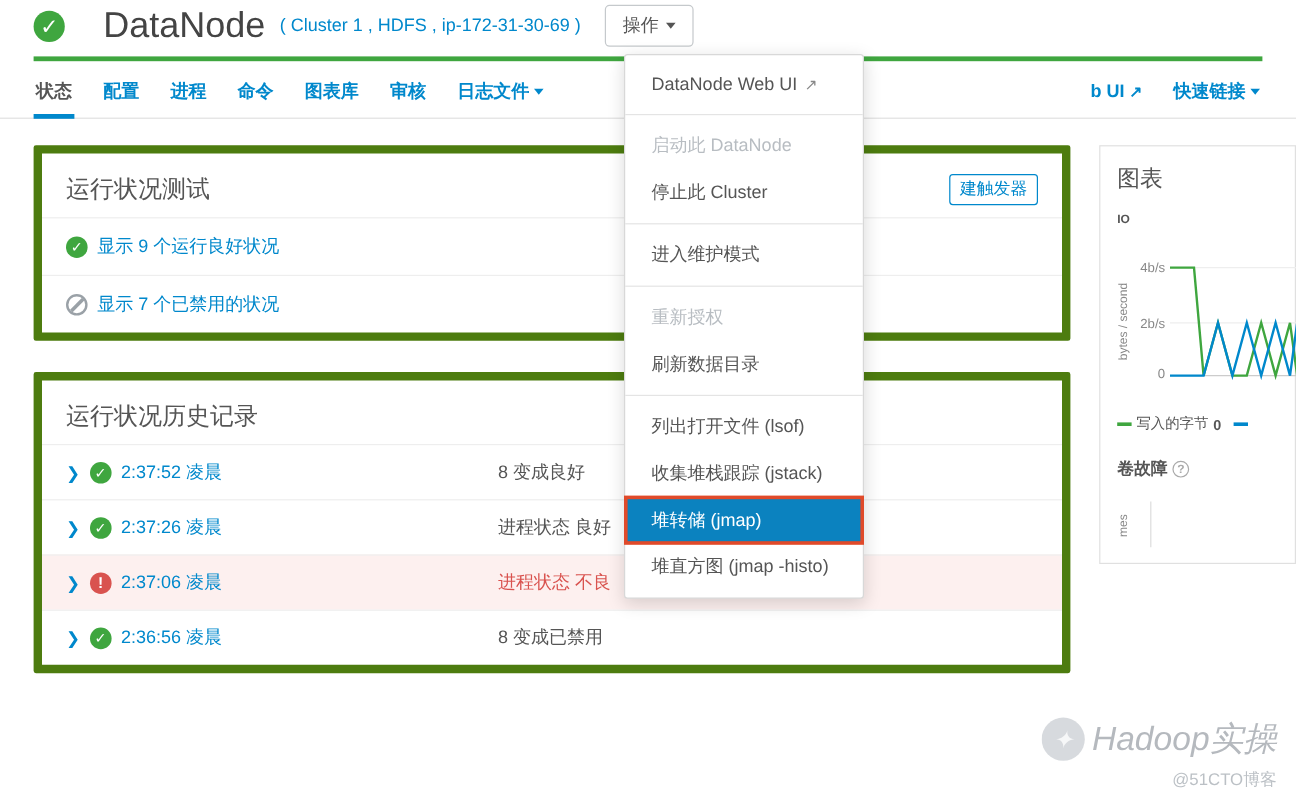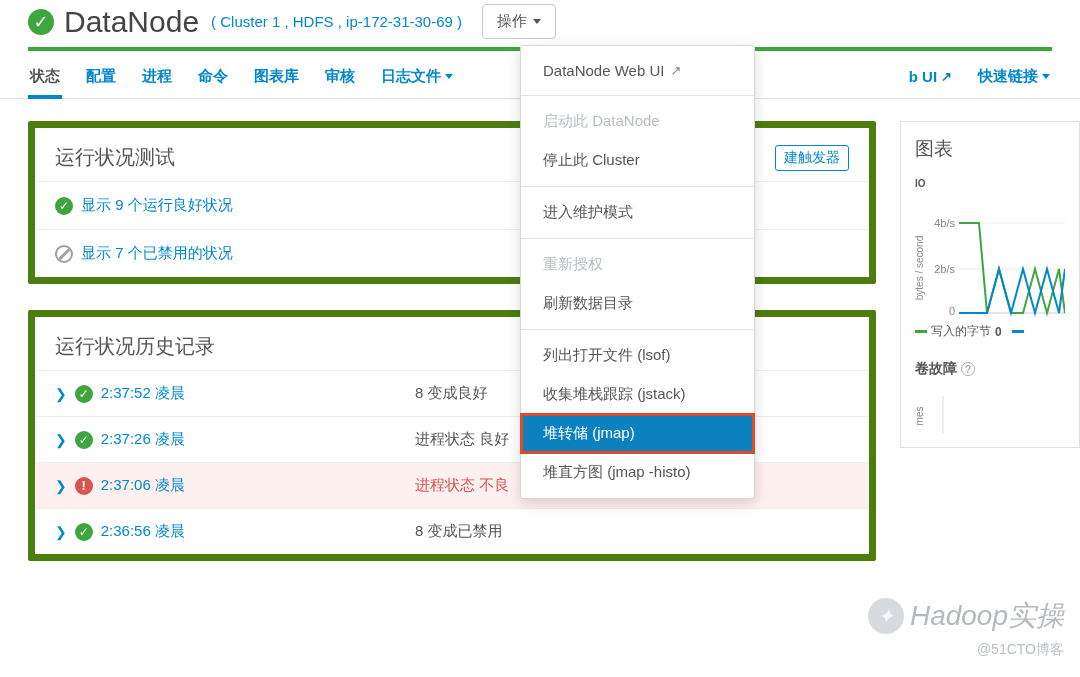--- a/index.html
+++ b/index.html
@@ -1,72 +1,72 @@
 <!DOCTYPE html>
 <html><head>
   <meta charset="utf-8">
   <style>
     * { box-sizing: border-box; margin: 0; padding: 0; }
     body { font-family: -apple-system, "Helvetica Neue", Arial, sans-serif; font-size: 14px; color: #333; background: #fff; width: 1080px; }
     
     .page-header { display: flex; align-items: center; padding: 4px 28px 8px; gap: 8px; }
     .status-ok-large { width: 26px; height: 26px; border-radius: 50%; background: #3fa63f; display: inline-flex; align-items: center; justify-content: center; color: #fff; font-size: 18px; }
-    .title { font-size: 30px; color: #444; font-weight: 400; margin-left: 2px; text-align: right; }
+    .title { font-size: 30px; color: #444; font-weight: 400; margin-left: 24px; text-align: right; }
     .breadcrumb { color: #0088cc; font-size: 15px; margin-left: 4px; }
     .actions-btn { margin-left: 12px; border: 1px solid #c5c9cc; background: #fff; padding: 7px 14px; border-radius: 4px; color: #555; font-size: 15px; cursor: pointer; display: inline-flex; align-items: center; gap: 6px; }
     .caret-down { width: 0; height: 0; border-left: 4px solid transparent; border-right: 4px solid transparent; border-top: 5px solid #555; }
     
     .green-bar { height: 4px; background: #3fa63f; margin: 0 28px 0 28px; }
     
     .tabs { display: flex; align-items: center; gap: 22px; padding: 8px 28px 0; border-bottom: 1px solid #e0e0e0; }
     .tab { padding: 8px 2px 12px; color: #0088cc; font-size: 15px; cursor: pointer; position: relative; display: inline-flex; align-items: center; gap: 4px; font-weight: bold; }
     .tab.active { color: #555; }
     .tab.active::after { content: ""; position: absolute; left: 0; right: 0; bottom: -1px; height: 4px; background: #0088cc; }
     .tab-gap { flex: 1; }
     .tab .caret-down { border-top-color: #0088cc; }
     .ext-icon { font-size: 13px; }
     
     .content { display: flex; gap: 24px; padding: 22px 0 0 28px; }
     .left-col { flex: 1; min-width: 0; }
-    .right-col { width: 180px; }
+    .right-col { width: 164px; }
     
     .panel { border: 7px solid #4d7c0f; border-radius: 2px; margin-bottom: 26px; background: #fff; }
     .panel-header { display: flex; align-items: center; justify-content: space-between; padding: 16px 20px 10px; }
     .panel-title { font-size: 20px; color: #555; font-weight: 400; }
     .trigger-link { color: #0088cc; border: 1px solid #0088cc; padding: 3px 8px; border-radius: 3px; font-size: 14px; }
     
     .health-row { display: flex; align-items: center; gap: 8px; padding: 14px 20px; border-top: 1px solid #eee; color: #0088cc; font-size: 15px; }
     .status-ok { width: 18px; height: 18px; border-radius: 50%; background: #3fa63f; display: inline-flex; align-items: center; justify-content: center; color: #fff; font-size: 12px; }
     .status-ban { width: 18px; height: 18px; border-radius: 50%; border: 2.5px solid #9aa1a7; display: inline-flex; align-items: center; justify-content: center; position: relative; }
     .status-ban::after { content: ""; width: 2.5px; height: 14px; background: #9aa1a7; transform: rotate(45deg); position: absolute; }
     .status-bad { width: 18px; height: 18px; border-radius: 50%; background: #d9534f; display: inline-flex; align-items: center; justify-content: center; color: #fff; font-size: 13px; font-weight: bold; }
     
     .hist-row { display: flex; align-items: center; gap: 8px; padding: 13px 20px; border-top: 1px solid #eee; font-size: 15px; position: relative; }
     .hist-row.bad { background: #fdf0ef; }
     .chevron { color: #0088cc; font-size: 14px; }
     .hist-time { color: #0088cc; }
     .hist-status { position: absolute; left: 380px; color: #555; }
     .hist-status.bad { color: #d9534f; }
     
-    .dropdown { position: absolute; left: 520px; top: 45px; width: 235px; background: #fff; border: 1px solid #d8d8d8; border-radius: 3px; box-shadow: 0 4px 14px rgba(0,0,0,0.15); z-index: 10; padding: 6px 0; }
+    .dropdown { position: absolute; left: 520px; top: 45px; width: 200px; background: #fff; border: 1px solid #d8d8d8; border-radius: 3px; box-shadow: 0 4px 14px rgba(0,0,0,0.15); z-index: 10; padding: 6px 0; }
     .dropdown-item { padding: 10px 22px; font-size: 15px; color: #555; cursor: pointer; display: flex; align-items: center; gap: 6px; }
     .dropdown-item.disabled { color: #b8bdc2; cursor: default; }
     .dropdown-item.selected { background: #0b82bf; color: #fff; outline: 3px solid #e04a2a; outline-offset: -2px; }
     .dropdown-divider { height: 1px; background: #e4e4e4; margin: 6px 0; }
     .dropdown-item .ext-icon { color: #888; }
     
     .scrollbar { position: absolute; right: -10px; top: 472px; width: 9px; height: 70px; background: #c8cccf; border-radius: 5px; }
     
     .chart-panel { border: 1px solid #e0e0e0; padding: 14px 14px 8px; }
     .chart-title { font-size: 19px; color: #555; margin-bottom: 16px; }
     .chart-label { font-size: 10px; font-weight: bold; color: #555; margin-bottom: 4px; }
     .chart svg { display: block; }
     .axis-label { font-size: 10px; fill: #888; }
     .tick-label { font-size: 11px; fill: #888; }
-    .legend { display: flex; align-items: center; gap: 4px; font-size: 12px; color: #555; margin-top: 0; }
+    .legend { display: flex; align-items: center; gap: 4px; font-size: 12px; color: #555; margin-top: 22px; }
     .legend-swatch { width: 12px; height: 3px; }
     .metric-title { font-size: 14px; font-weight: bold; color: #555; margin-top: 20px; display: flex; align-items: center; gap: 4px; }
     .help-icon { width: 14px; height: 14px; border-radius: 50%; border: 1.5px solid #aaa; font-size: 10px; color: #aaa; display: inline-flex; align-items: center; justify-content: center; }
     .sparkline { margin-top: 8px; }
     
     .watermark { position: fixed; right: 16px; bottom: 42px; color: rgba(90,100,110,.45); font-size: 28px; font-style: italic; display: flex; align-items: center; gap: 6px; pointer-events: none; }
     .watermark-sub { position: fixed; right: 16px; bottom: 18px; color: rgba(120,130,140,.5); font-size: 14px; pointer-events: none; }
     .wm-circle { width: 36px; height: 36px; border-radius: 50%; background: rgba(140,150,160,.35); display: inline-flex; align-items: center; justify-content: center; font-size: 20px; color: rgba(255,255,255,.8); }
   </style>
 </head>

